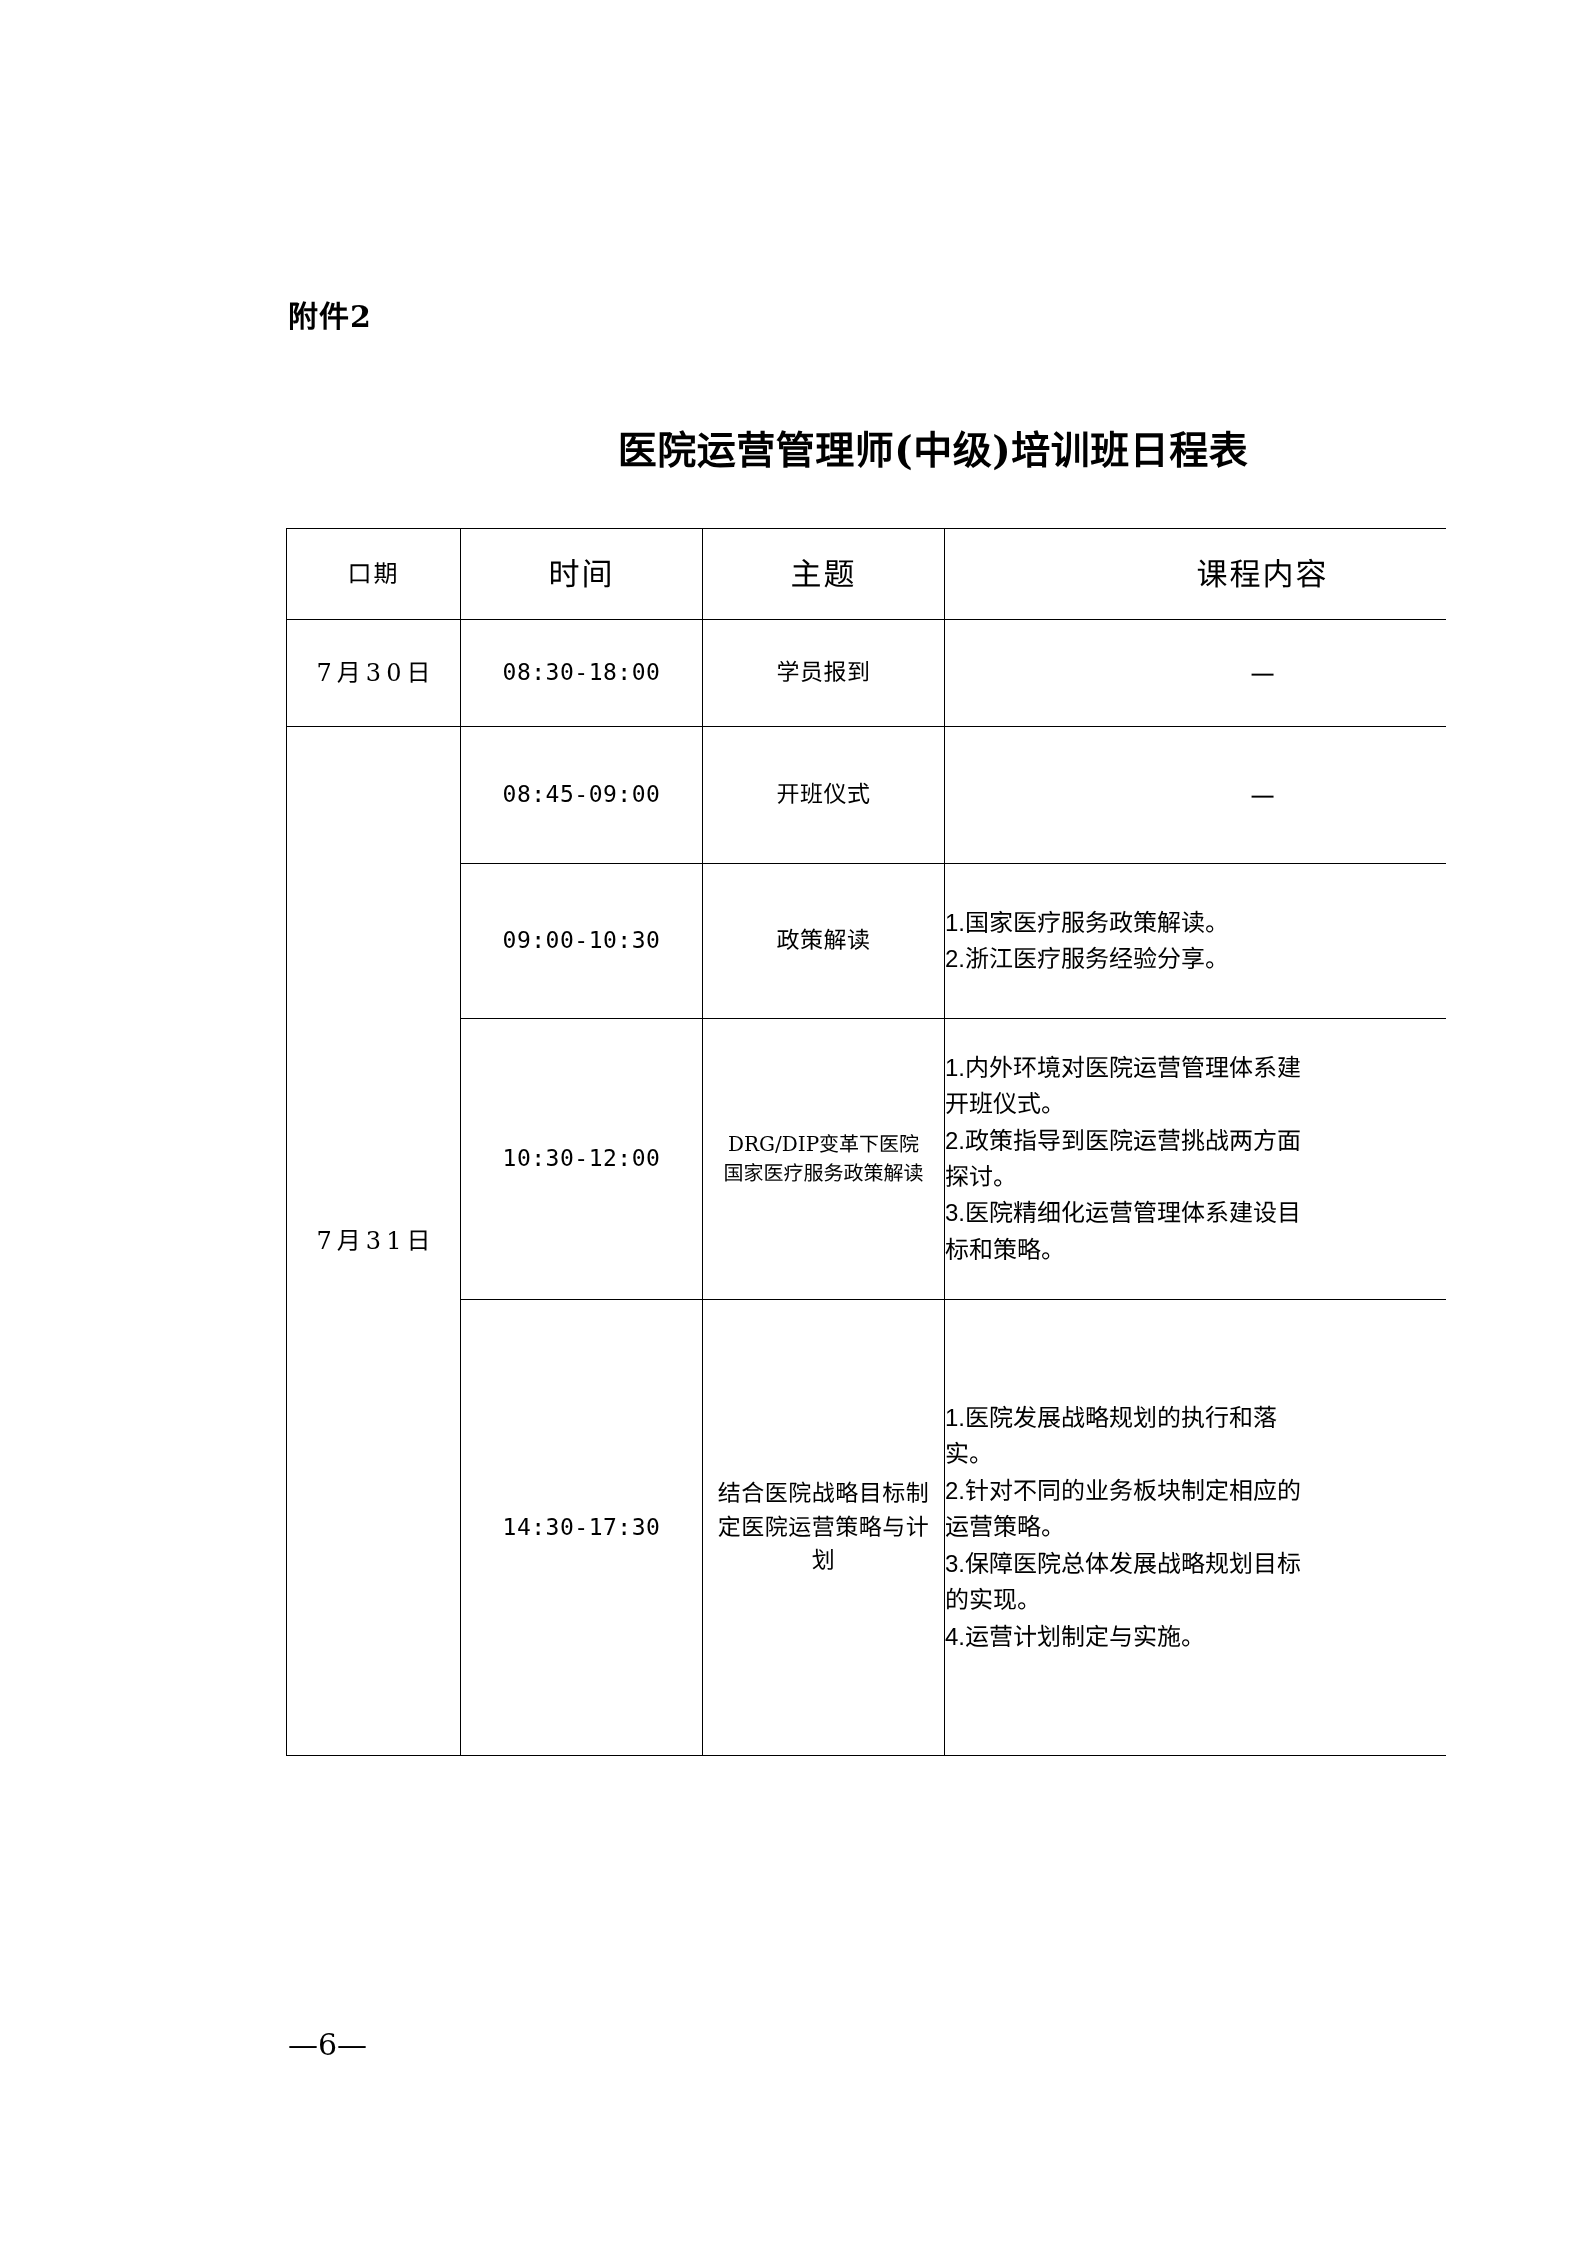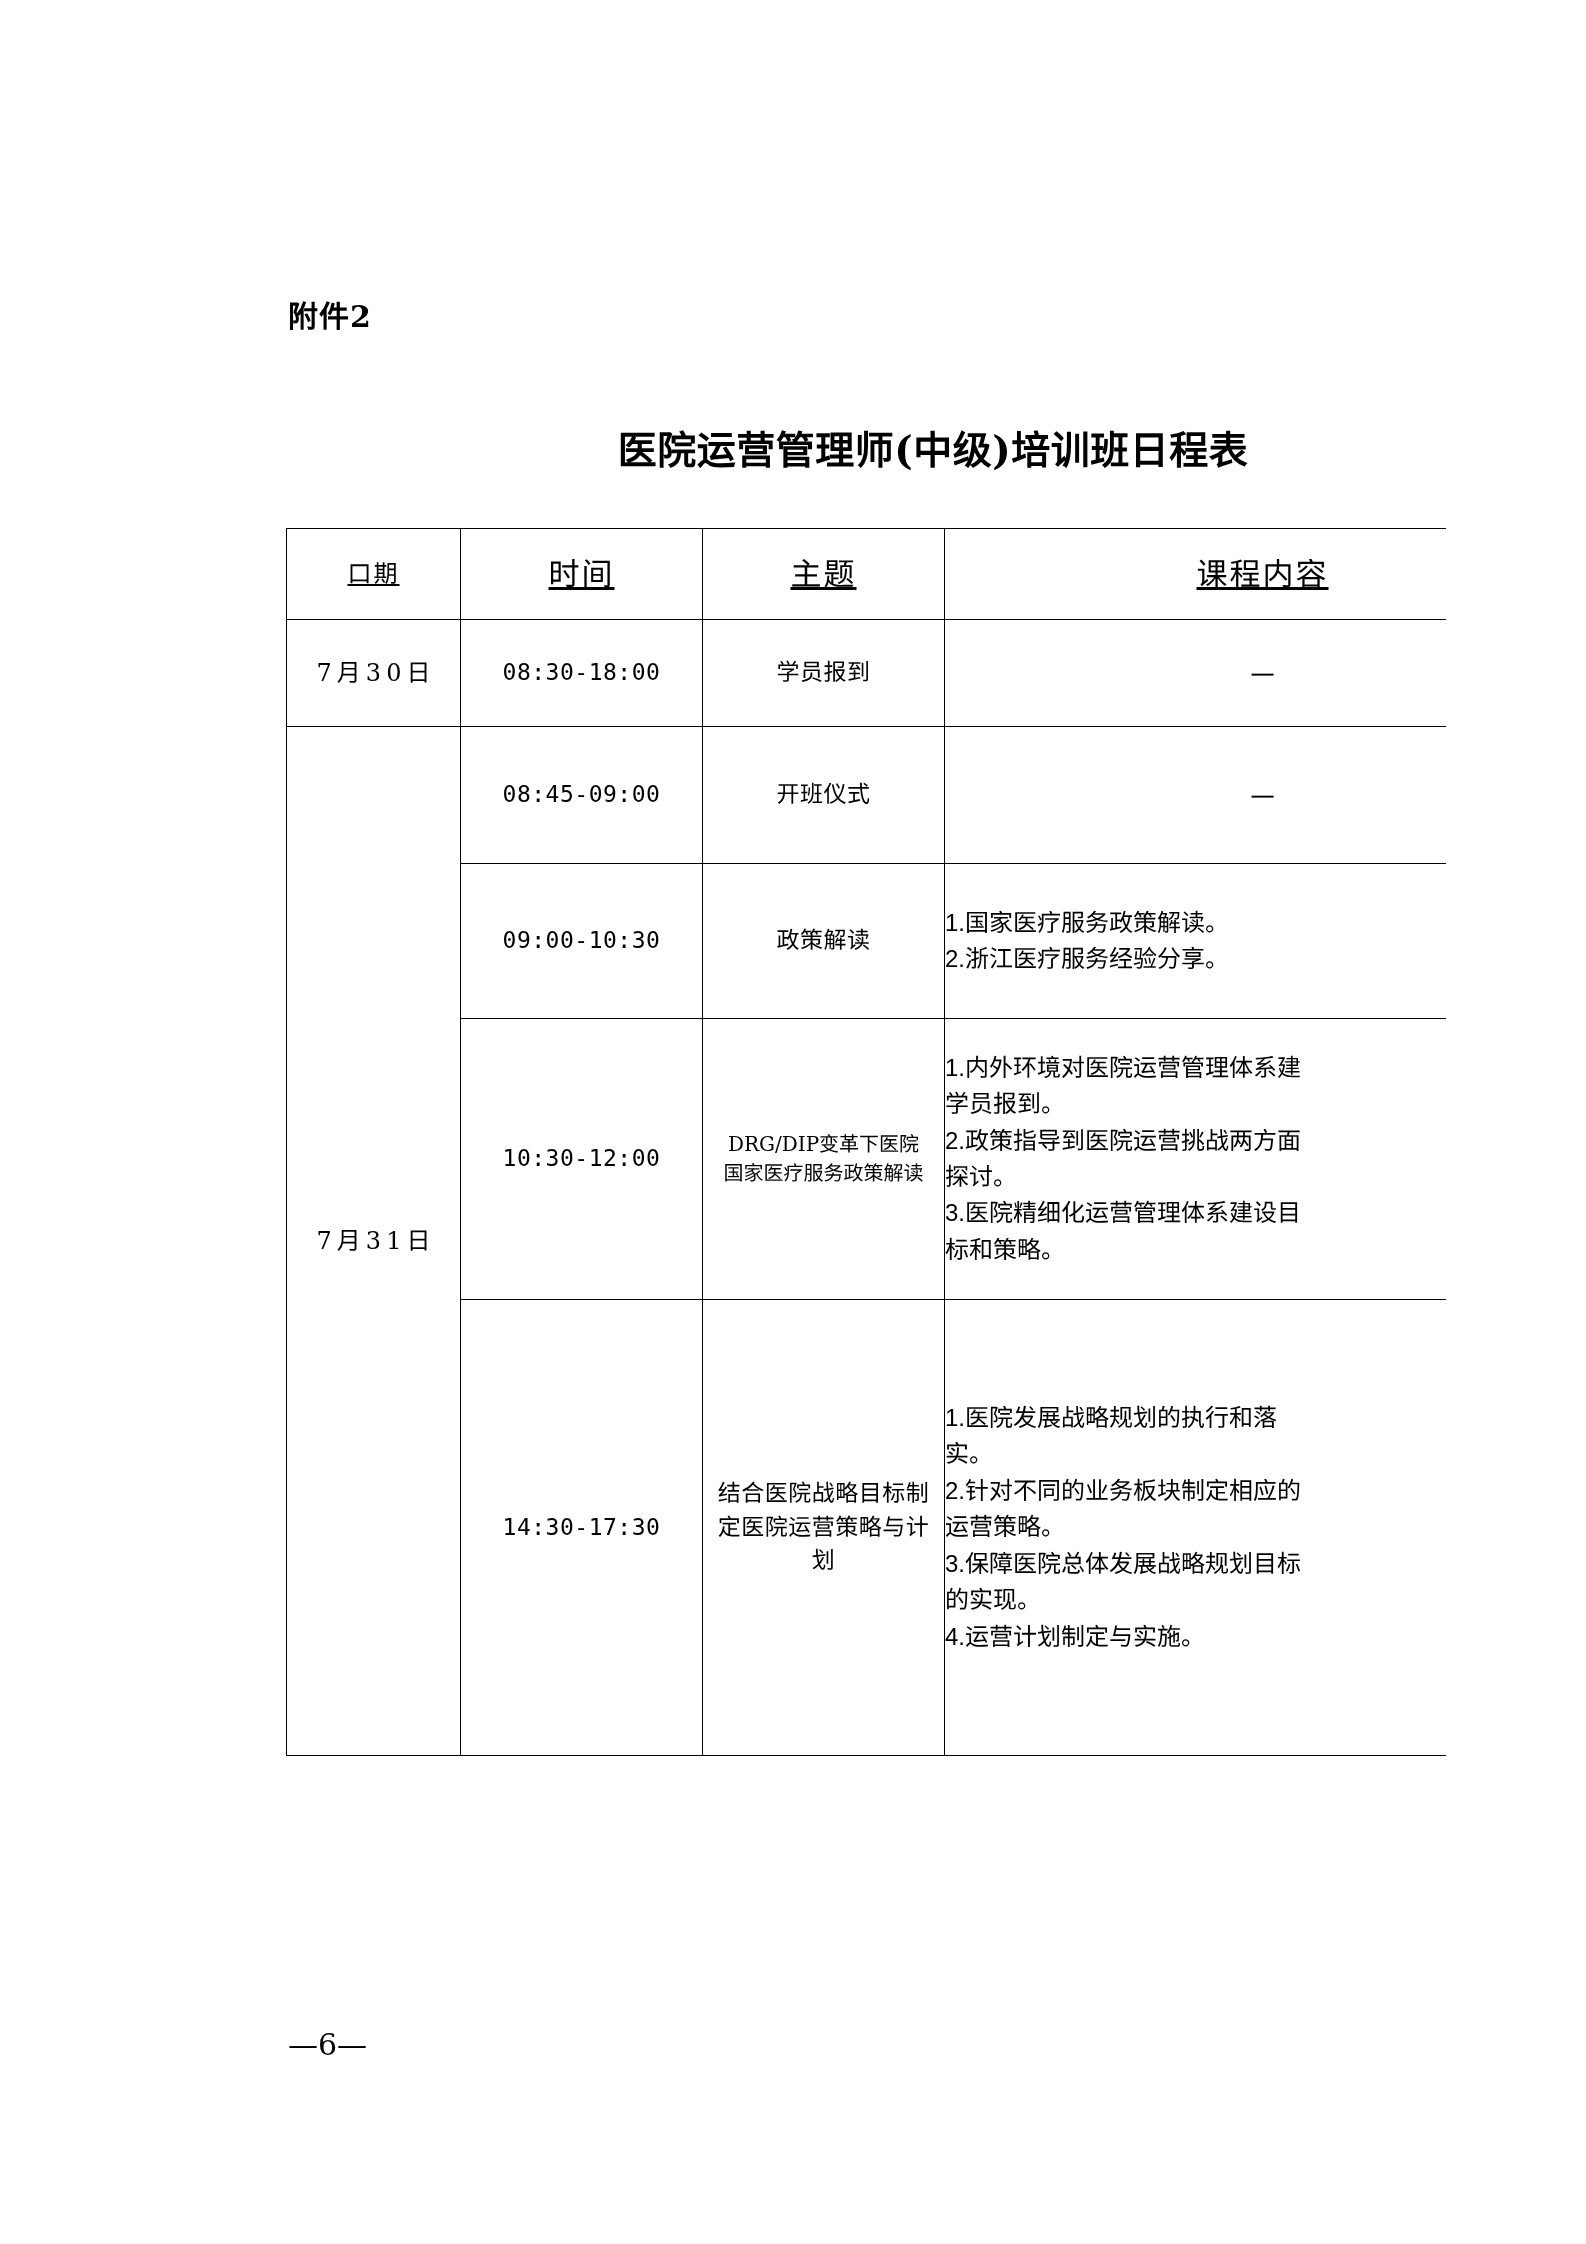--- a/index.html
+++ b/index.html
@@ -69,21 +69,20 @@
 
   col.c-date  { width: 174px; }
   col.c-time  { width: 242px; }
   col.c-theme { width: 242px; }
   col.c-desc  { width: 636px; }
 
   
   .hdr-cell {
     height: 90px;
     text-align: center;
-    text-decoration: underline;
   }
   .hdr-text {
     font-family: "DejaVu Serif", "Liberation Serif", serif;
     font-size: 31px;
     letter-spacing: 2px;
     line-height: 1.1;
     display: block;
   }
   .hdr-text.small {
     font-size: 24px;
@@ -262,21 +261,21 @@
           </td>
           <td class="theme-cell">
             <span class="theme-text tight">
                 <span class="desc-line">DRG/DIP变革下医院</span>
                 <span class="desc-line">国家医疗服务政策解读</span>
               </span>
           </td>
           <td class="desc-cell">
             <span class="desc-text">
                 <span class="desc-line">1.内外环境对医院运营管理体系建</span>
-                <span class="desc-line">学员报到。</span>
+                <span class="desc-line">开班仪式。</span>
                 <span class="desc-line">2.政策指导到医院运营挑战两方面</span>
                 <span class="desc-line">探讨。</span>
                 <span class="desc-line">3.医院精细化运营管理体系建设目</span>
                 <span class="desc-line">标和策略。</span>
               </span>
           </td>
         </tr>
 
         <tr class="row-r5">
           <td class="time-cell">

